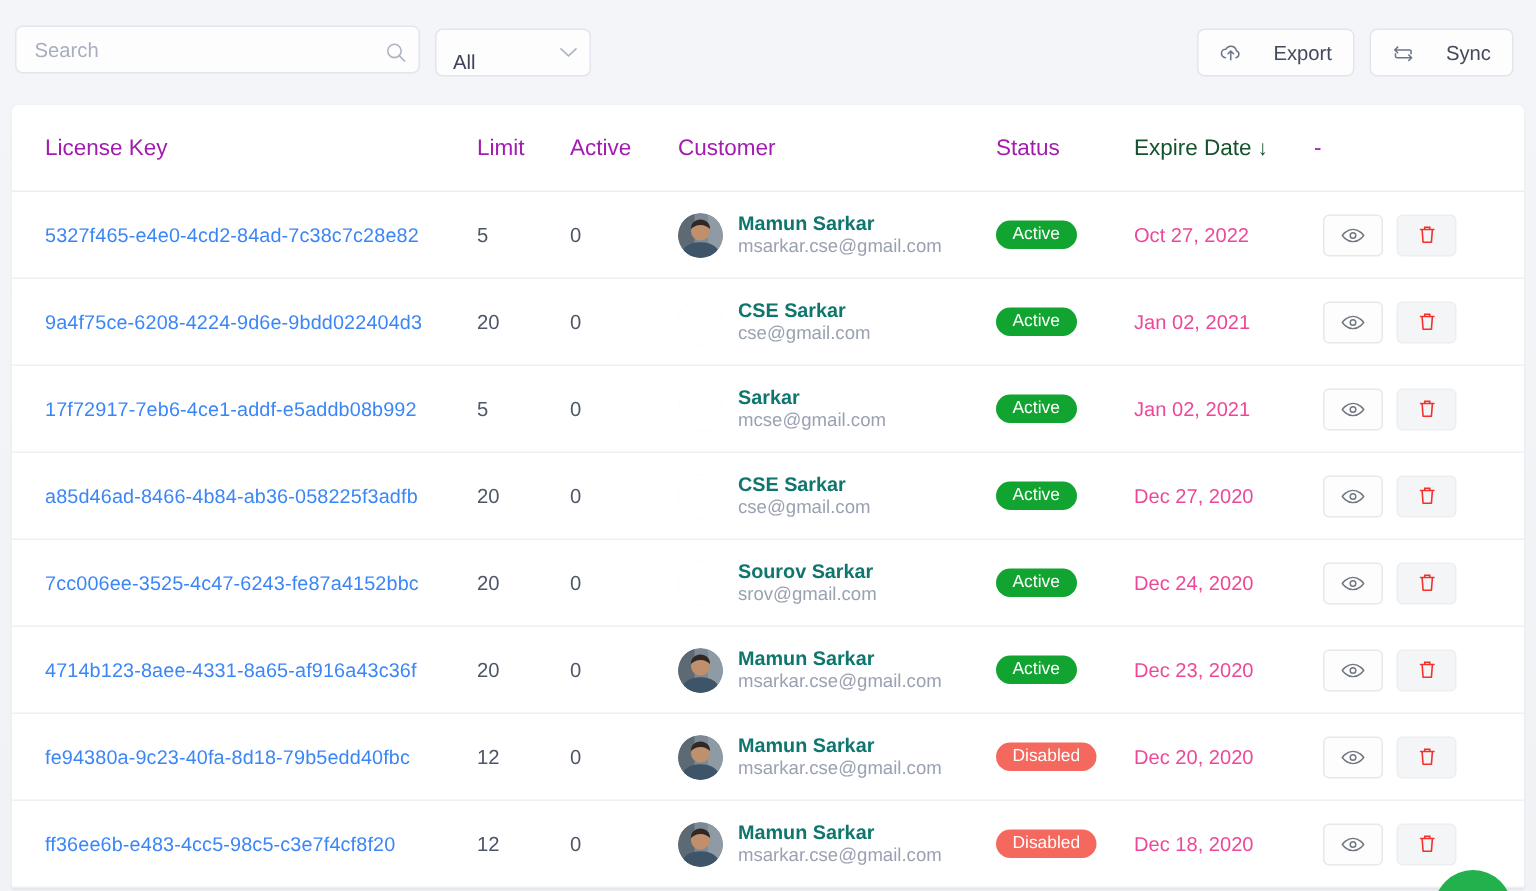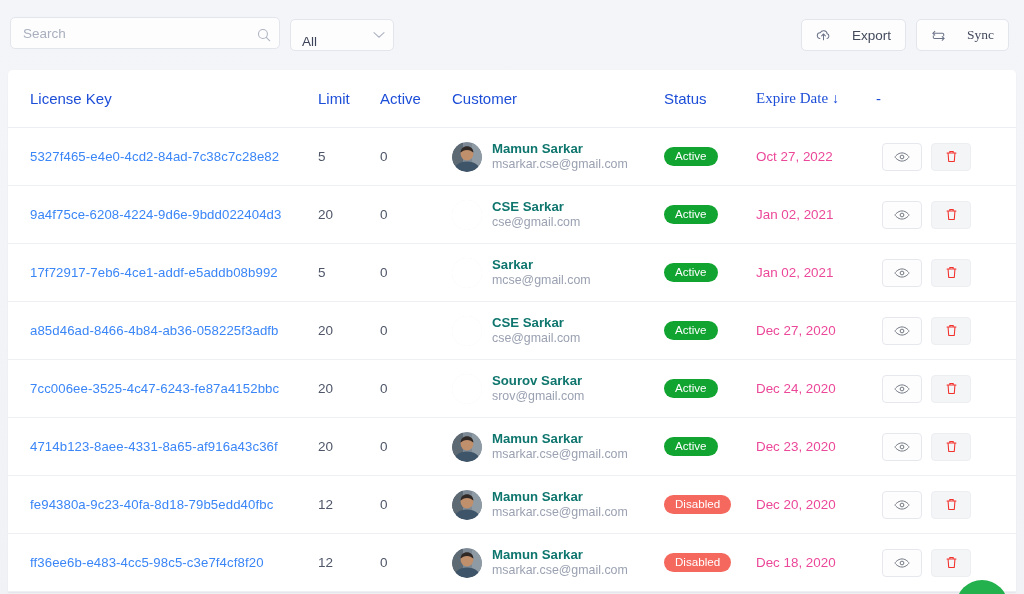--- a/index.html
+++ b/index.html
@@ -88,45 +88,45 @@
     display: inline-flex;
     align-items: center;
     justify-content: center;
     gap: 21px;
     padding: 0 14px;
     font-size: 13.5px;
     color: #434a5c;
     font-family: "Liberation Sans", sans-serif;
     cursor: pointer;
   }
-  .tbtn:last-child { margin-right: 5px; font-family: Liberation Serif, serif; }
+  .tbtn:last-child { margin-right: 5px; }
 
   
   .card {
     margin: 0 8px;
     background: #ffffff;
     border-radius: 5px 5px 0 0;
     box-shadow: 0 1px 2px rgba(20,25,45,.06);
     overflow: hidden;
   }
   table {
     width: 100%;
     border-collapse: collapse;
     table-layout: fixed;
   }
   thead th {
     text-align: left;
     font-size: 15px;
     font-weight: 400;
-    color: #1d4ed8;
+    color: #a21caf;
     padding: 20px 0 20px 0;
     border-bottom: 1px solid #eceef3;
     background: #fff;
   }
-  thead th.sorted { color: #1d4ed8; font-family: Liberation Serif, serif; }
+  thead th.sorted { color: #14532d; }
   .sort-arrow { font-size: 14px; margin-left: 4px; }
 
   th.c-key   { width: 310px; padding-left: 22px; }
   th.c-limit { width: 62px; }
   th.c-act   { width: 72px; }
   th.c-cust  { width: 212px; }
   th.c-stat  { width: 92px; }
   th.c-date  { width: 120px; }
   th.c-ops   { width: auto; }
 

